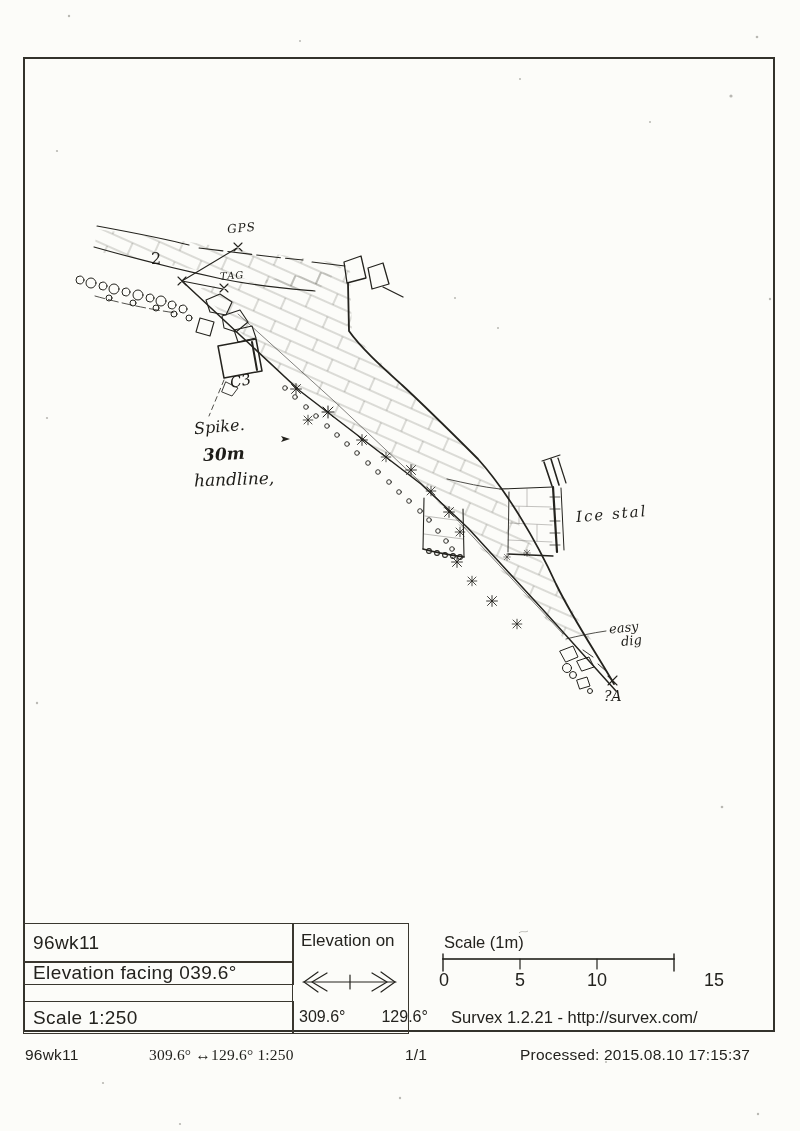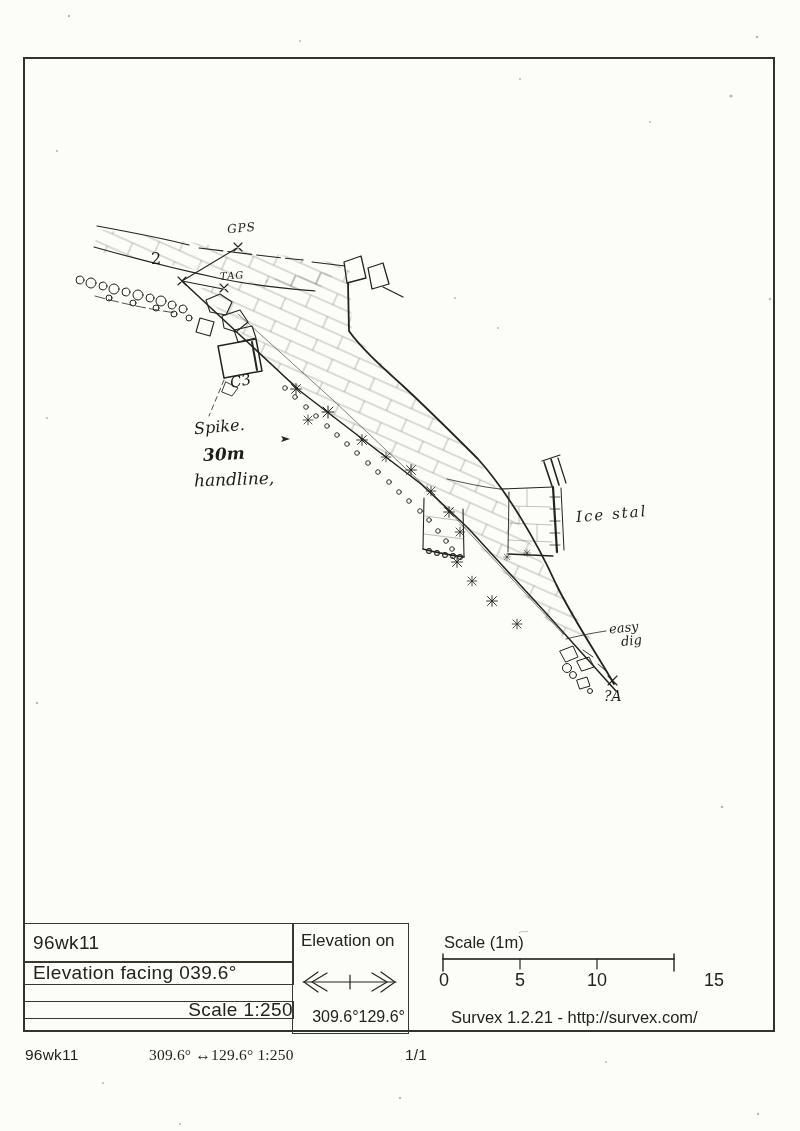--- a/index.html
+++ b/index.html
@@ -238,35 +238,36 @@
   <span class="abs hw" style="left:609px;top:620px;font-size:13px;transform:rotate(-6deg);">easy</span>
   <span class="abs hw" style="left:621px;top:633px;font-size:13px;transform:rotate(-6deg);">dig</span>
   <span class="abs hp" style="left:604px;top:688px;font-size:14px;font-style:italic;">?A</span>
 
   <div class="cell cell-lg" style="left:23px;top:923px;width:271px;height:40px;">
     <span>96wk11</span>
   </div>
   <div class="cell cell-lg" style="left:23px;top:961px;width:271px;height:24px;">
     <span>Elevation facing 039.6°</span>
   </div>
-  <div class="cell cell-lg" style="left:23px;top:1001px;width:271px;height:18px;justify-content:flex-end;">
+  <div class="cell cell-lg" style="left:23px;top:1001px;width:271px;height:33px;">
     <span>Scale 1:250</span>
   </div>
   <div class="cell" style="left:292px;top:923px;width:117px;height:111px;padding:0;display:block;"></div>
   <span class="abs" style="left:301px;top:931px;font-size:17px;text-align:right;">Elevation on</span>
-  <div class="abs" style="left:299px;top:1008px;width:106px;display:flex;justify-content:flex-end;font-size:16px;">
+  <div class="abs" style="left:299px;top:1008px;width:106px;display:flex;justify-content:flex-start;font-size:16px;gap:36px;">
     <span>309.6°</span>
     <span>129.6°</span>
   </div>
 
   <span class="abs" style="left:444px;top:933px;font-size:16.5px;">Scale (1m)</span>
   <span class="tick-num" style="left:444px;top:970px;">0</span>
   <span class="tick-num" style="left:520px;top:970px;">5</span>
   <span class="tick-num" style="left:597px;top:970px;">10</span>
   <span class="tick-num" style="left:674px;top:970px;margin-left:40px;">15</span>
 
   <span class="abs" style="left:411px;top:1008px;font-size:16.5px;white-space:nowrap;margin-left:40px;">Survex 1.2.21 - http://survex.com/</span>
 
   <span class="status" style="left:25px;">96wk11</span>
   <span class="status" style="left:149px;font-family:Liberation Serif, serif;">309.6° ↔129.6° 1:250</span>
   <span class="status" style="left:405px;">1/1</span>
+  <span class="status" style="left:520px;">Processed: 2015.08.10 17:15:37</span>
 
 </div>
 
 </body></html>

